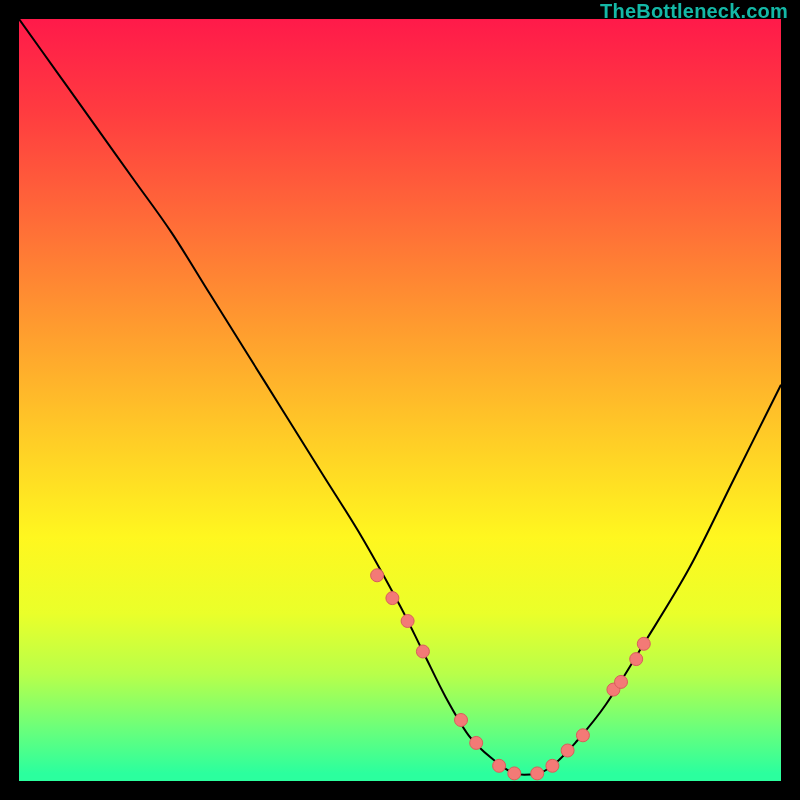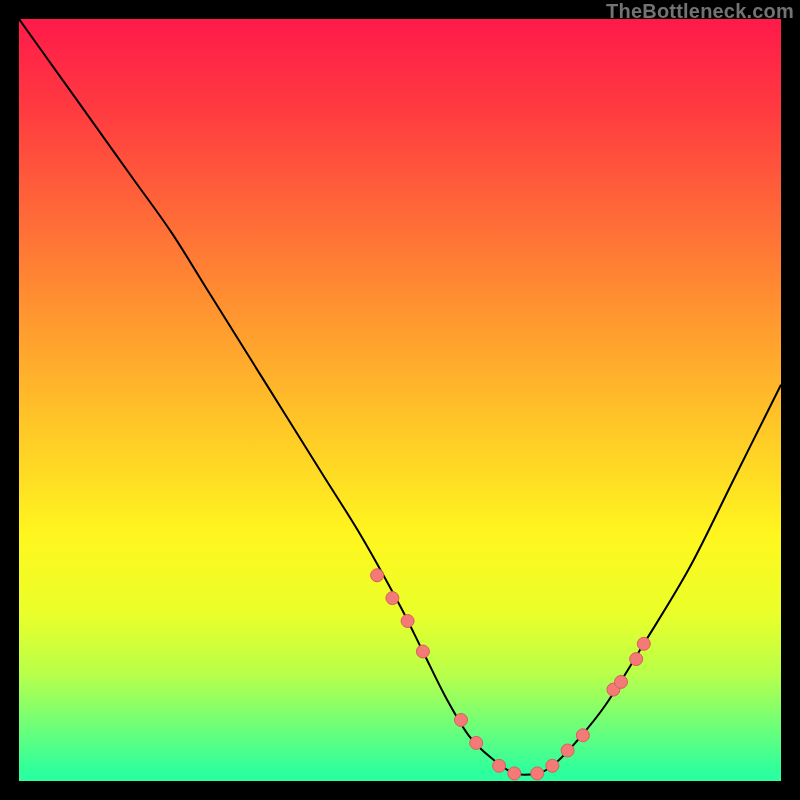--- a/index.html
+++ b/index.html
@@ -26,25 +26,25 @@
       #eaff2a 78%,
       #b8ff4a 86%,
       #6cff7a 93%,
       #2bff9e 99%,
       #2bff9e 100%
     );
   }
   .watermark {
     position: absolute;
     top: 0px;
-    right: 6px;
+    right: 12px;
     font-family: Arial, Helvetica, sans-serif;
     font-size: 20px;
     font-weight: 600;
-    color: #737373;
+    color: #14b8a6;
     letter-spacing: 0.2px;
   }
   svg.plot {
     position: absolute;
     left: 19px;
     top: 19px;
     width: 762px;
     height: 762px;
   }
   .curve {

